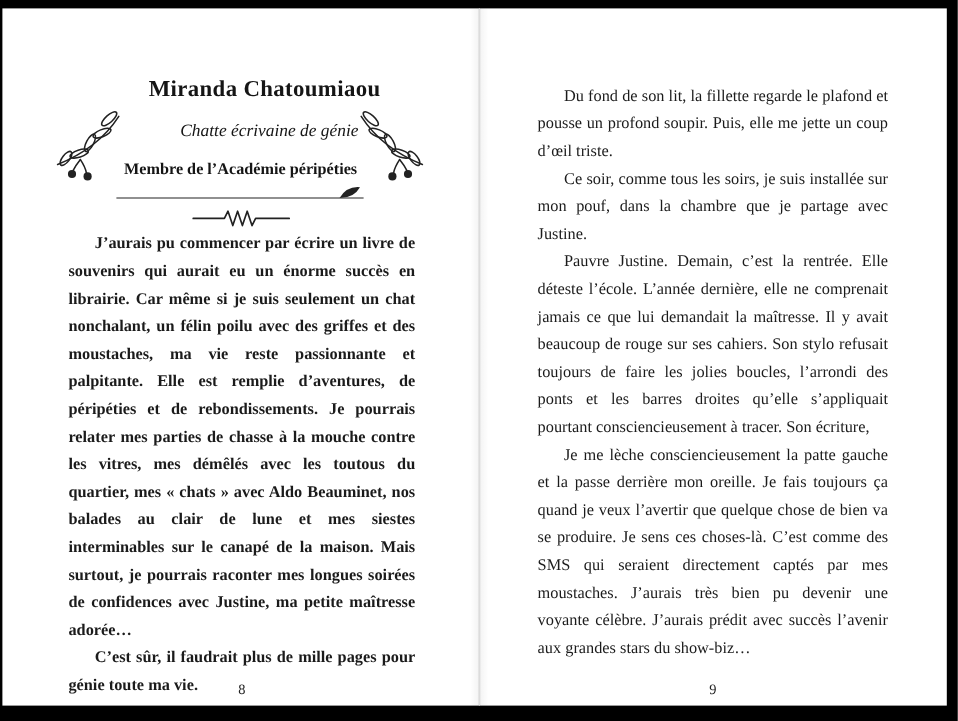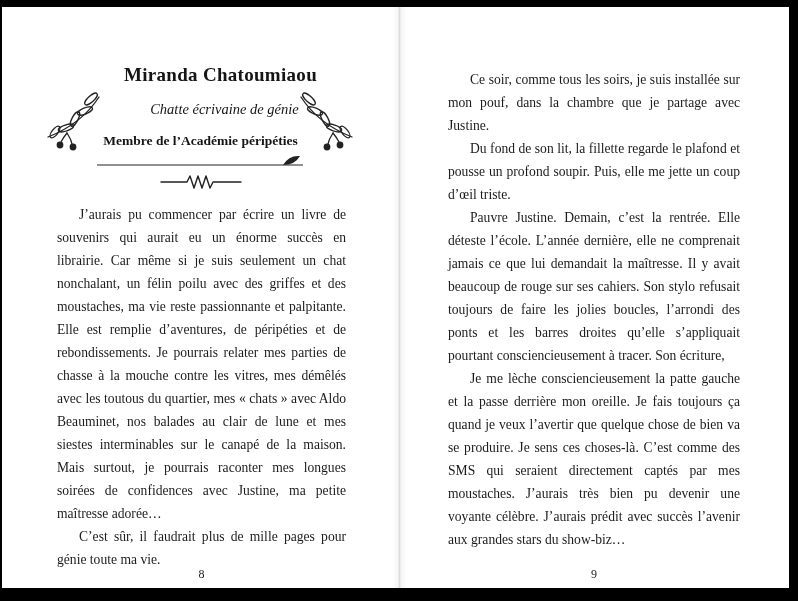--- a/index.html
+++ b/index.html
@@ -21,21 +21,21 @@
   .header-rule{margin-top:4px;}
   .branch{position:absolute;top:83px;width:64px;height:62px;}
   .branch-left{left:38px;}
   .branch-right{right:39px;transform:scaleX(-1);}
 
   .divider{position:absolute;top:165px;left:0;width:100%;text-align:center;}
 
   
   .text-col{position:absolute;color:#1b1b1b;font-size:13.6px;line-height:23px;text-align:justify;}
   .text-col p{margin:0;text-indent:22px;}
-  .col-left{top:196px;left:55px;width:289px;}
+  .col-left{top:184px;left:55px;width:289px;font-weight:bold;}
   .col-right{top:61px;left:49px;width:292px;}
 
   .folio{position:absolute;bottom:6px;left:0;width:100%;text-align:center;font-size:12px;color:#222;}
   .folio-left{left:55px;width:289px;}
   .folio-right{left:49px;width:292px;}
 
   svg{display:block;margin:0 auto;}
 </style>
 </head>
 <body>
@@ -107,22 +107,22 @@
       </div>
 
       <div class="folio folio-left">8</div>
     </div>
 
     <div class="fold"></div>
     <div class="fold-line"></div>
 
     <div class="page page-right">
       <div class="text-col col-right">
+        <p>Du fond de son lit, la fillette regarde le plafond et pousse un profond soupir. Puis, elle me jette un coup d’œil triste.</p>
         <p>Ce soir, comme tous les soirs, je suis installée sur mon pouf, dans la chambre que je partage avec Justine.</p>
-        <p>Du fond de son lit, la fillette regarde le plafond et pousse un profond soupir. Puis, elle me jette un coup d’œil triste.</p>
         <p>Pauvre Justine. Demain, c’est la rentrée. Elle déteste l’école. L’année dernière, elle ne comprenait jamais ce que lui demandait la maîtresse. Il y avait beaucoup de rouge sur ses cahiers. Son stylo refusait toujours de faire les jolies boucles, l’arrondi des ponts et les barres droites qu’elle s’appliquait pourtant consciencieusement à tracer. Son écriture,</p>
         <p>Je me lèche consciencieusement la patte gauche et la passe derrière mon oreille. Je fais toujours ça quand je veux l’avertir que quelque chose de bien va se produire. Je sens ces choses-là. C’est comme des SMS qui seraient directement captés par mes moustaches. J’aurais très bien pu devenir une voyante célèbre. J’aurais prédit avec succès l’avenir aux grandes stars du show-biz…</p>
       </div>
 
       <div class="folio folio-right">9</div>
     </div>
 
   </div>
 </div>
 

